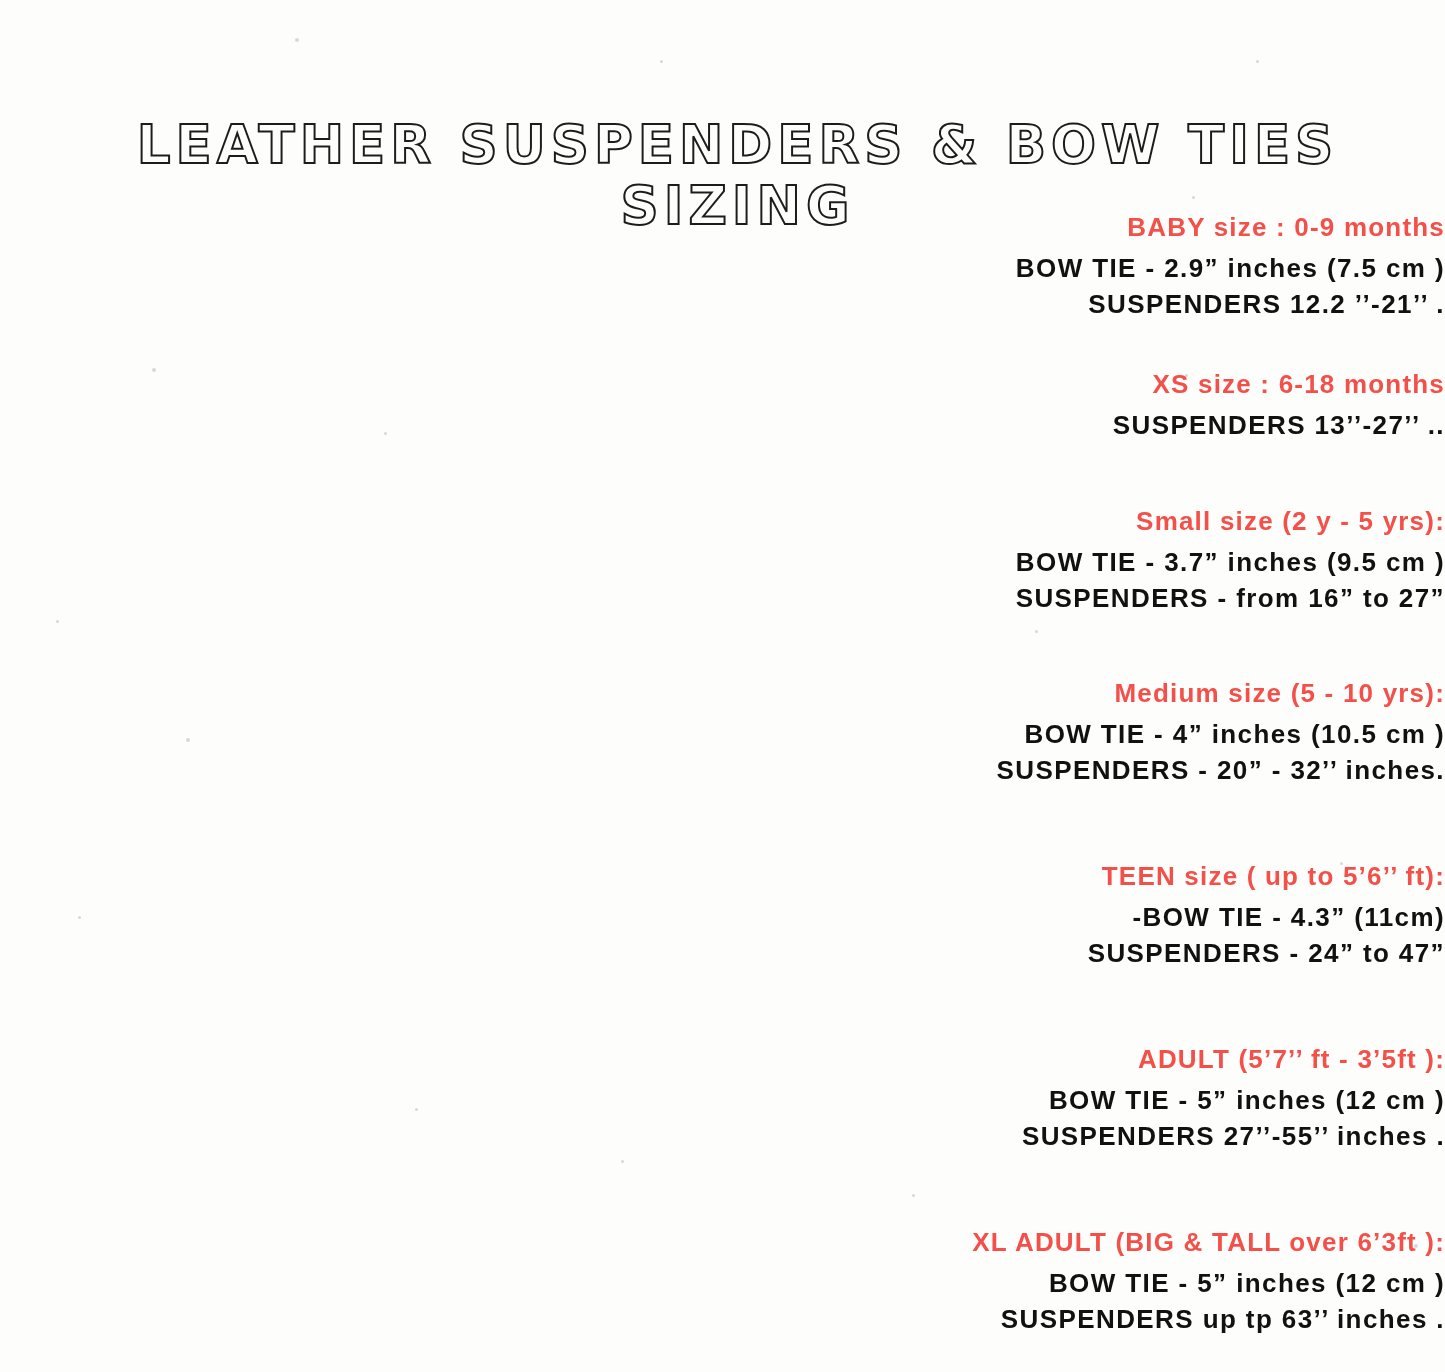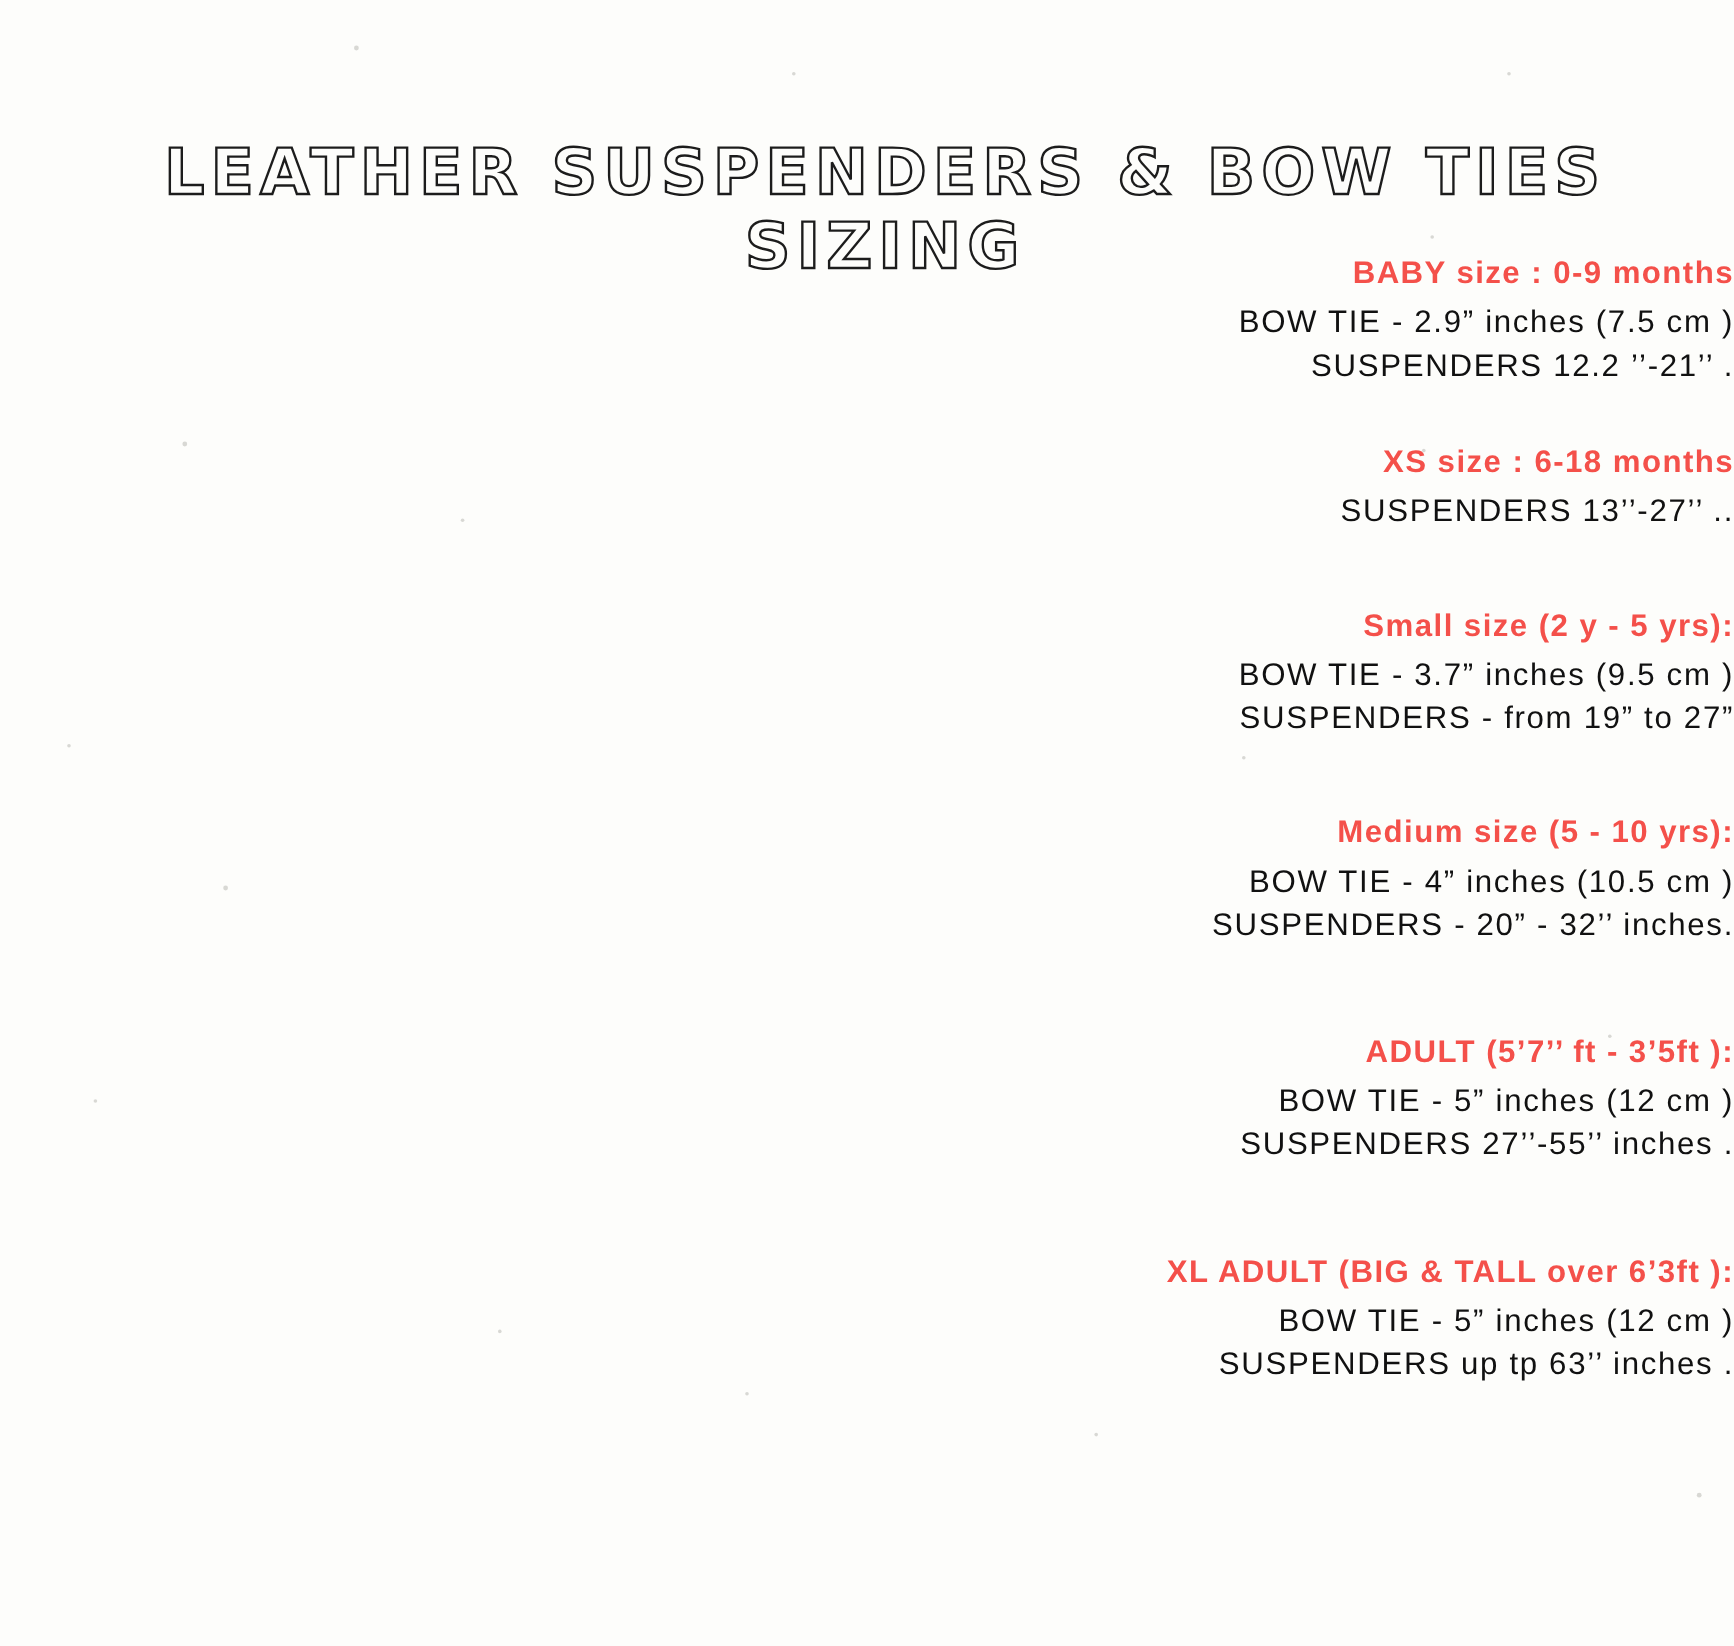--- a/index.html
+++ b/index.html
@@ -64,21 +64,21 @@
     color: #f4504a;
     font-size: 26px;
     font-weight: 700;
     letter-spacing: 1.2px;
     margin-bottom: 8px;
     font-family: "Liberation Sans", sans-serif;
   }
   .block .line {
     color: #111111;
     font-size: 26px;
-    font-weight: 400;
+    font-weight: 700;
     letter-spacing: 1.4px;
     line-height: 1.38;
     font-family: "Liberation Sans", sans-serif;
   }
 
   .block.gap-lg { margin-bottom: 62px; }
   .block.gap-xl { margin-bottom: 72px; }
 </style>
 </head>
 <body>
@@ -115,29 +115,34 @@
     </div>
 
     <div class="block gap-lg">
       <div class="heading">XS size : 6-18 months</div>
       <div class="line">SUSPENDERS 13’’-27’’ ..</div>
     </div>
 
     <div class="block gap-lg">
       <div class="heading">Small size (2 y - 5 yrs):</div>
       <div class="line">BOW TIE - 3.7” inches (9.5 cm )</div>
-      <div class="line">SUSPENDERS - from  19” to 27”</div>
+      <div class="line">SUSPENDERS - from  16” to 27”</div>
     </div>
 
     <div class="block gap-xl">
       <div class="heading">Medium size (5 - 10 yrs):</div>
       <div class="line">BOW TIE - 4” inches (10.5 cm )</div>
       <div class="line">SUSPENDERS - 20” - 32’’ inches.</div>
     </div>
 
+    <div class="block gap-xl">
+      <div class="heading">TEEN size ( up to 5’6’’ ft):</div>
+      <div class="line">-BOW TIE -  4.3” (11cm)</div>
+      <div class="line">SUSPENDERS -  24” to 47”</div>
+    </div>
 
     <div class="block gap-xl">
       <div class="heading">ADULT  (5’7’’ ft - 3’5ft ):</div>
       <div class="line">BOW TIE - 5” inches  (12 cm )</div>
       <div class="line">SUSPENDERS 27’’-55’’ inches .</div>
     </div>
 
     <div class="block">
       <div class="heading">XL ADULT (BIG &amp; TALL over 6’3ft ):</div>
       <div class="line">BOW TIE - 5” inches  (12 cm )</div>

